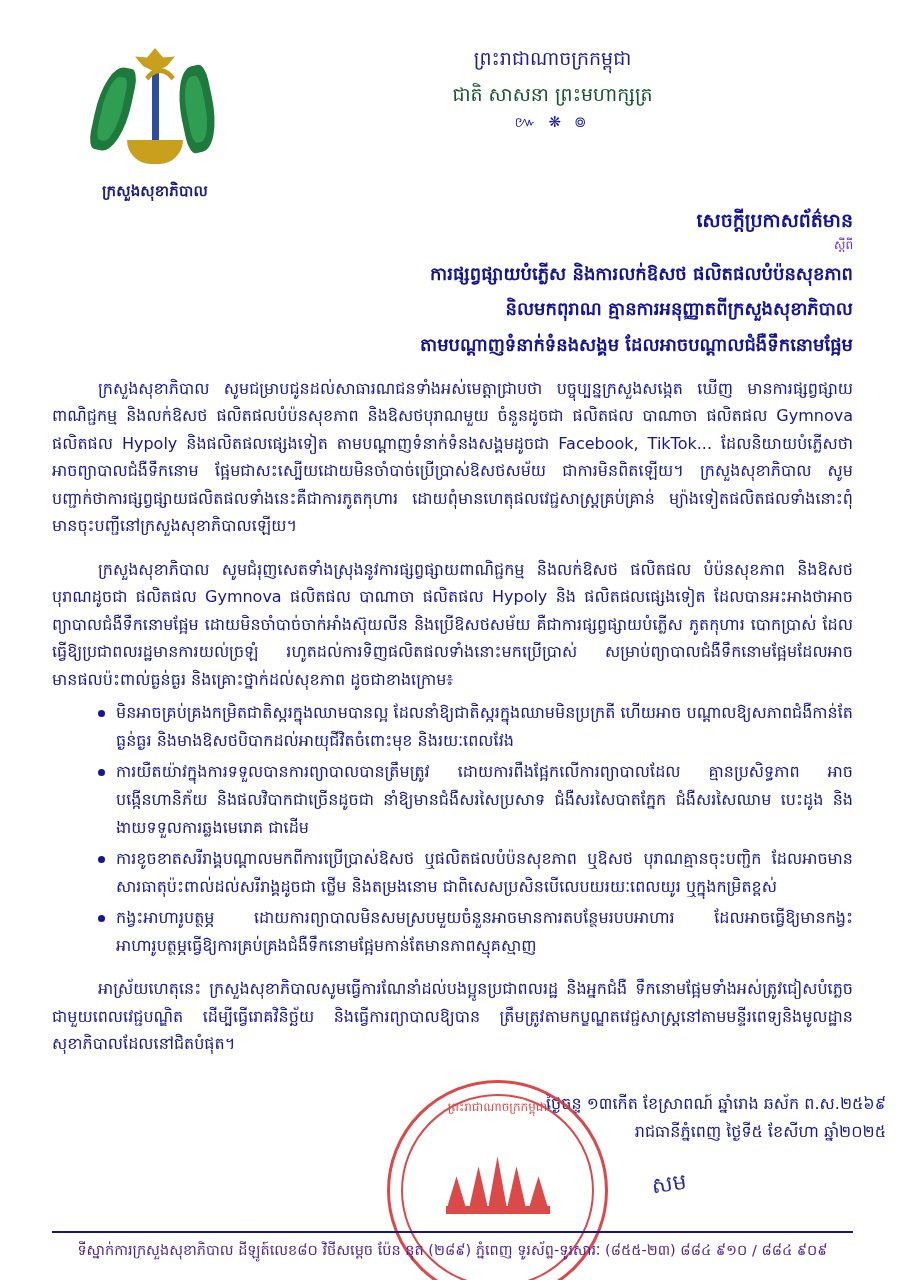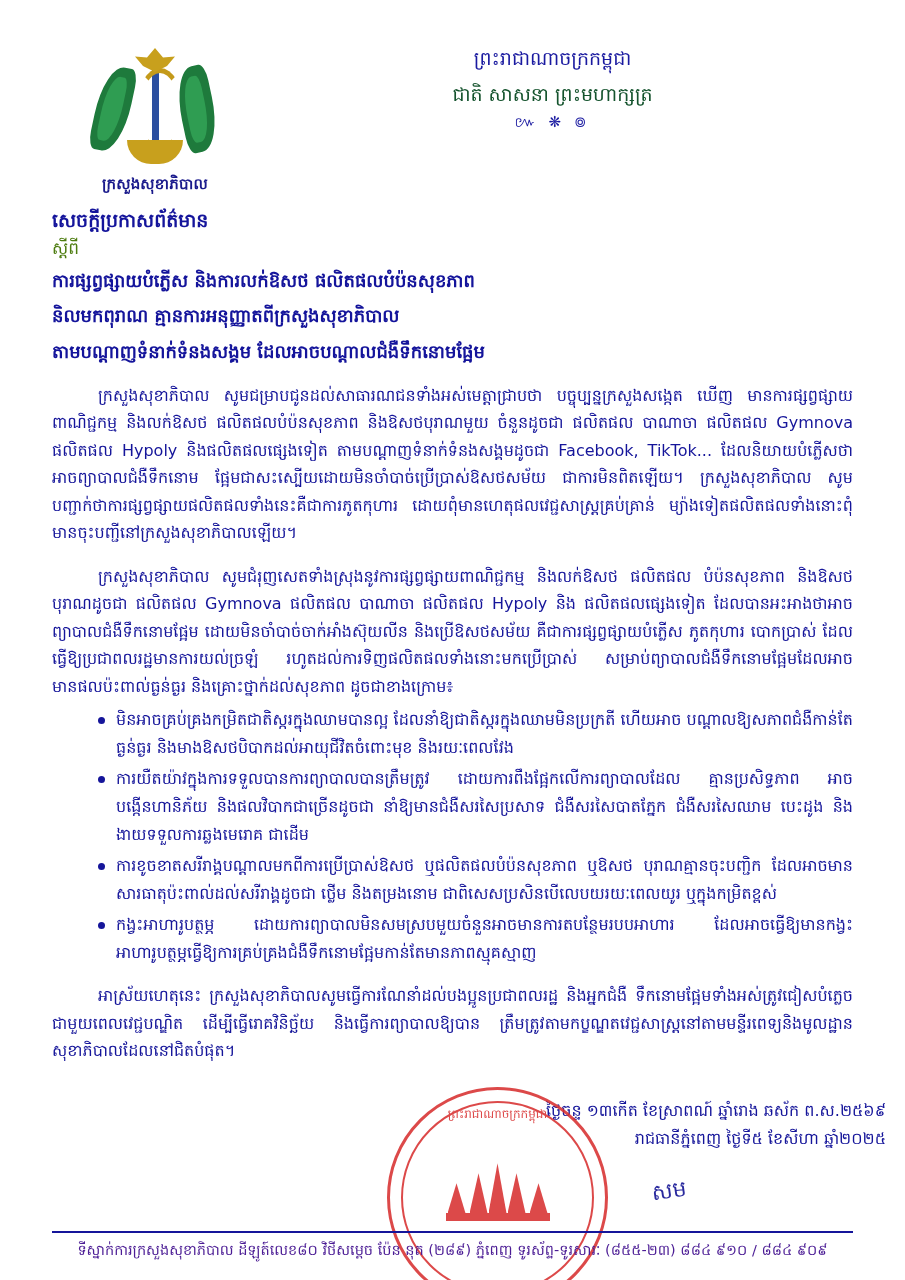--- a/index.html
+++ b/index.html
@@ -97,21 +97,21 @@
     position: absolute;
     left: 50%;
     top: -4px;
     width: 40px;
     height: 24px;
     margin-left: -20px;
     background: #c8a01d;
     clip-path: polygon(50% 0%, 70% 40%, 100% 35%, 80% 75%, 50% 100%, 20% 75%, 0% 35%, 30% 40%);
   }
   .emblem-caption {
-    margin-top: 4px;
+    margin-top: 11px;
     font-size: 15px;
     font-weight: bold;
     color: #1a1a8c;
     letter-spacing: .2px;
   }
   .head-text {
     position: absolute;
     left: 200px;
     right: 0;
     top: 22px;
@@ -128,32 +128,32 @@
     margin-bottom: 2px;
   }
   .head-sep {
     font-size: 15px;
     color: #1a1aa0;
     letter-spacing: 4px;
   }
 
   
   .title-block {
-    text-align: left;
+    text-align: right;
     margin-top: -18px;
   }
   .title-main {
     font-size: 19px;
     font-weight: bold;
     color: #14149b;
     line-height: 1.5;
   }
   .title-sub {
-    font-size: 17px;
-    color: #4d7c0f;
+    font-size: 12px;
+    color: #6d28d9;
     line-height: 1.4;
     margin-top: 2px;
   }
   .title-topic {
     margin-top: 6px;
     font-size: 18px;
     font-weight: bold;
     color: #14149b;
     line-height: 1.62;
   }

